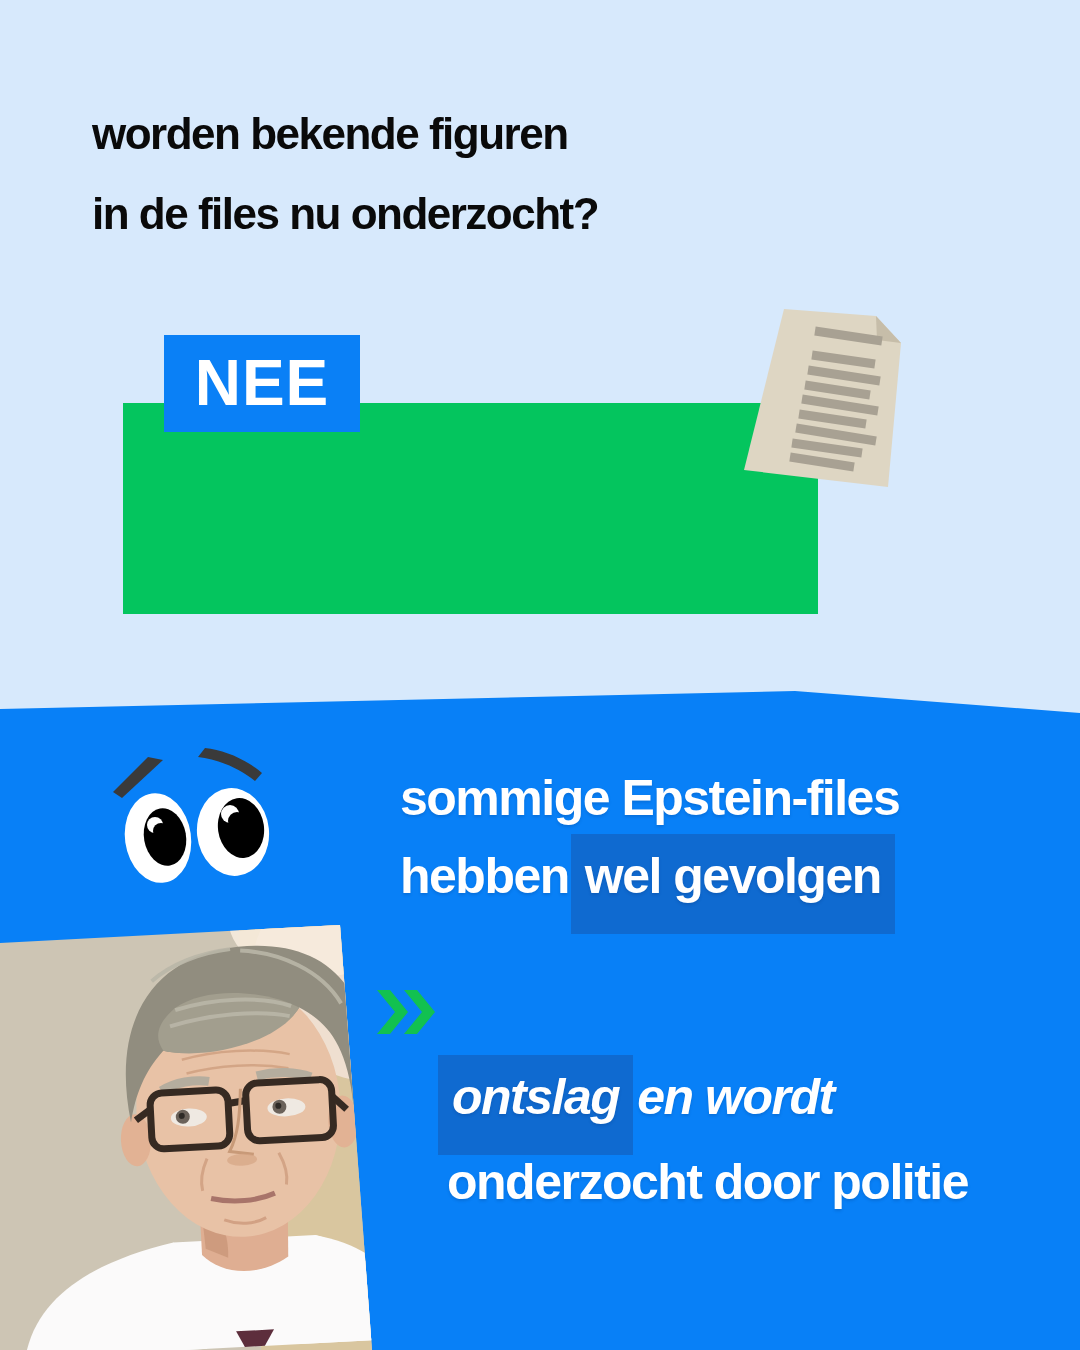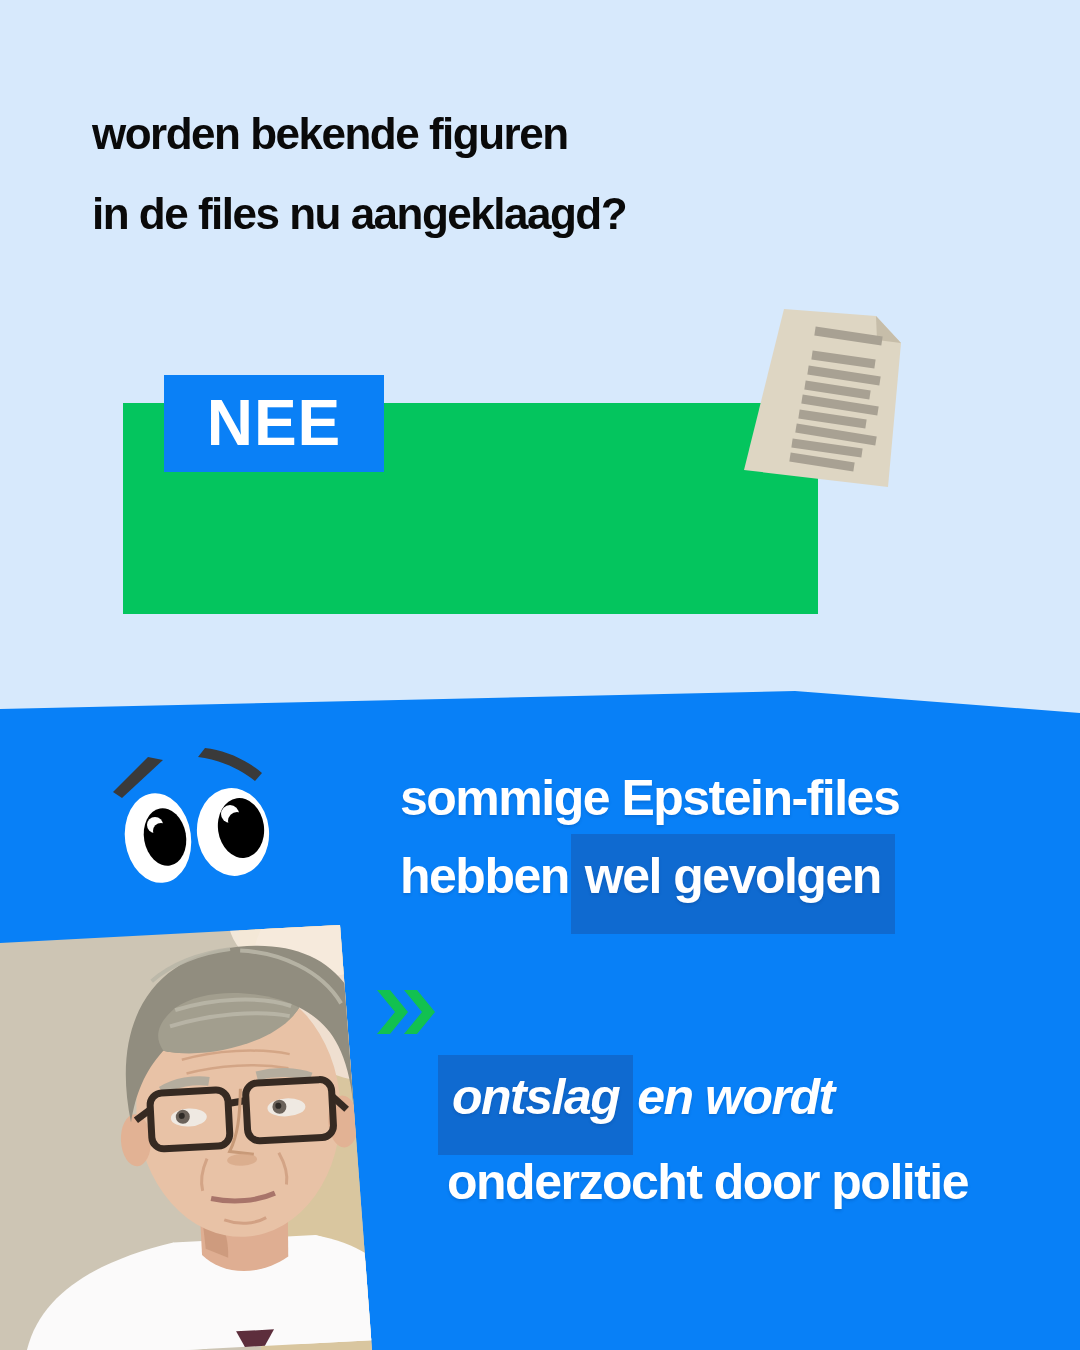--- a/index.html
+++ b/index.html
@@ -6,23 +6,23 @@
   body{width:1080px;height:1350px;overflow:hidden;background:#d7e9fc;
        font-family:"Liberation Sans","DejaVu Sans",sans-serif;}
   .canvas{position:relative;width:1080px;height:1350px;background:#d7e9fc;}
   .abs{position:absolute;}
 
   
   .headline{left:92px;top:94px;color:#0a0a0a;font-weight:700;font-size:44px;
             line-height:80px;letter-spacing:-1.5px;}
 
   
-  .nee-badge{left:164px;top:335px;width:220px;height:97px;background:#0a80f6;
+  .nee-badge{left:164px;top:335px;width:196px;height:97px;background:#0a80f6;
              color:#ffffff;font-weight:700;font-size:64px;line-height:97px;
-             text-align:center;letter-spacing:1px;z-index:3;margin-top:40px;}
+             text-align:center;letter-spacing:1px;z-index:3;}
   .green-box{left:123px;top:403px;width:695px;height:211px;background:#04c55e;z-index:1;}
   .ans-line{position:absolute;color:#ffffff;font-weight:700;font-size:50px;line-height:60px;
             letter-spacing:-1.5px;white-space:nowrap;text-shadow:0 2px 2px rgba(0,60,30,.18);}
   .ans-l1{left:175px;top:455px;}
   .ans-l2{left:175px;top:540px;}
   .hl-green{background:#15a44e;padding:15px 14px 16px 12px;margin-left:-12px;}
   .ans-l2 .rest{margin-left:4px;}
 
   
   .paper-svg{left:730px;top:293px;width:260px;height:220px;z-index:2;}
@@ -50,21 +50,21 @@
   
   .photo-svg{left:0;top:920px;width:540px;height:430px;z-index:5;}
 </style>
 </head>
 <body>
 
 <div class="canvas">
 
   <div class="abs headline">
     <div>worden bekende figuren</div>
-    <div>in de files nu aangeklaagd?</div>
+    <div>in de files nu onderzocht?</div>
   </div>
 
   <div class="abs green-box"></div>
   <div class="abs nee-badge">
     <span>NEE</span>
   </div>
   <div class="abs ans-line ans-l1">enkel als er concreet</div>
   <div class="abs ans-line ans-l2">
     <span class="hl-green">bewijs van een misdrijf</span><span class="rest">is</span>
   </div>

